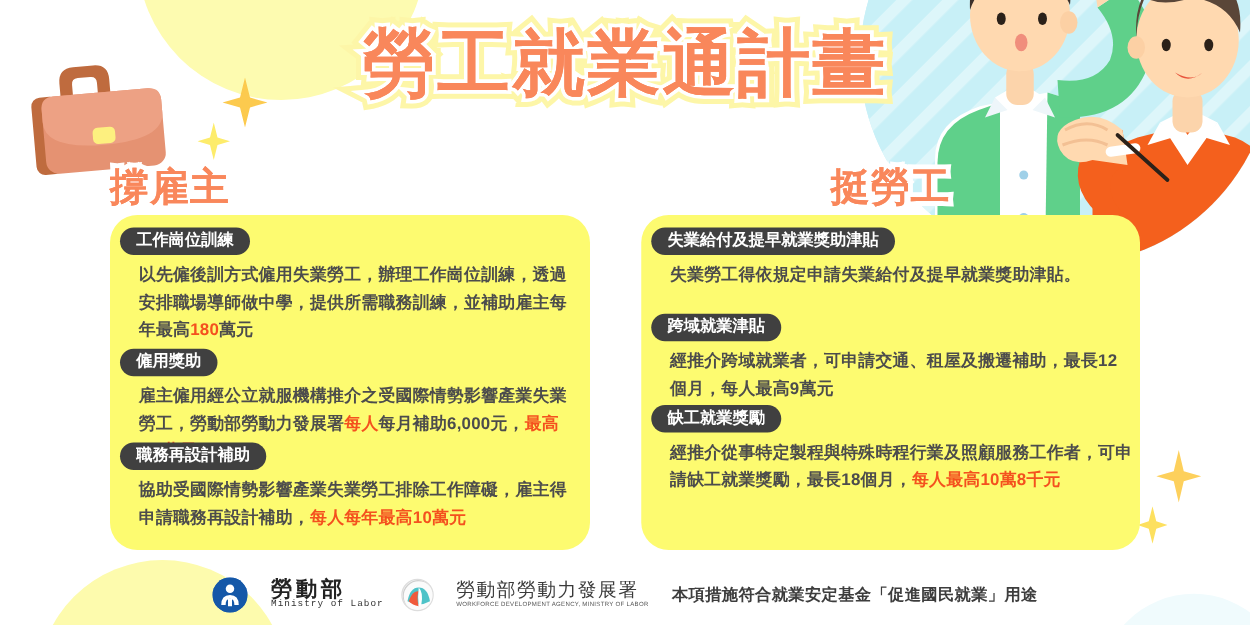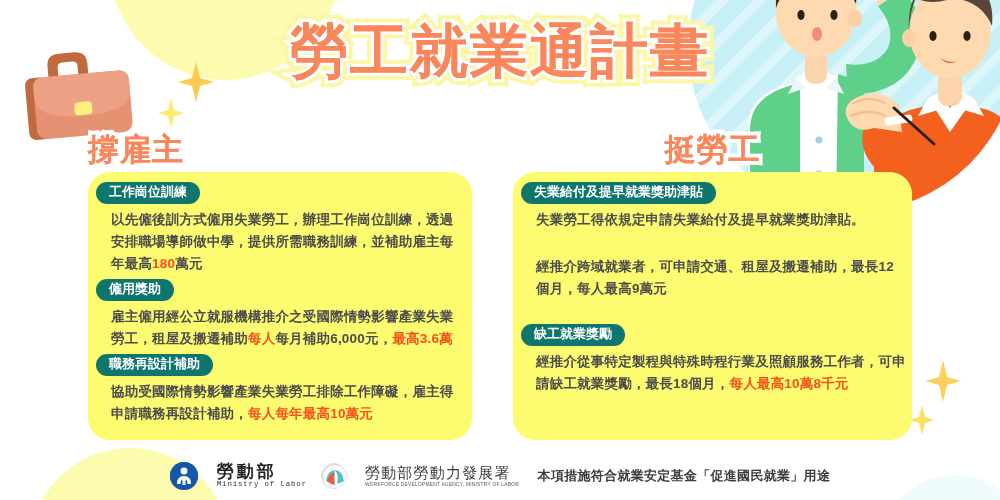--- a/index.html
+++ b/index.html
@@ -76,21 +76,21 @@
     font-size:31px; font-weight:bold; line-height:1;
     color:#f9875b; letter-spacing:1px;
   }
   .head-left  { left:88px;  width:384px; text-align:left; }
   .head-right { left:513px; width:399px; text-align:center; }
 
   
   .card { position:absolute; z-index:4; }
   .pill {
     display:inline-block;
-    background:#0f766e; color:#ffffff;
+    background:#404040; color:#ffffff;
     font-size:13px; font-weight:bold;
     padding:3px 13px 4px 13px;
     border-radius:12px;
     line-height:1.15;
     white-space:nowrap;
   }
   .body-text {
     margin-top:5px;
     padding-left:15px;
     font-size:13.5px;
@@ -240,21 +240,21 @@
   <div class="card" style="left:96px; top:182px; width:370px;">
     <span class="pill">工作崗位訓練</span>
     <div class="body-text">
       <span>以先僱後訓方式僱用失業勞工，辦理工作崗位訓練，透過安排職場導師做中學，提供所需職務訓練，並補助雇主每年最高</span><span class="hl">180</span><span>萬元</span>
     </div>
   </div>
 
   <div class="card" style="left:96px; top:259px; width:370px;margin-top:20px;">
     <span class="pill">僱用獎助</span>
     <div class="body-text">
-      <span>雇主僱用經公立就服機構推介之受國際情勢影響產業失業勞工，租屋及搬遷補助</span><span class="hl">每人</span><span>每月補助6,000元，</span><span class="hl">最高3.6萬元</span>
+      <span>雇主僱用經公立就服機構推介之受國際情勢影響產業失業勞工，勞動部勞動力發展署</span><span class="hl">每人</span><span>每月補助6,000元，</span><span class="hl">最高3.6萬元</span>
     </div>
   </div>
 
   <div class="card" style="left:96px; top:354px; width:370px;">
     <span class="pill">職務再設計補助</span>
     <div class="body-text">
       <span>協助受國際情勢影響產業失業勞工排除工作障礙，雇主得申請職務再設計補助，</span><span class="hl">每人每年最高10萬元</span>
     </div>
   </div>
 
@@ -263,20 +263,21 @@
   <div class="col-head-fill head-right">挺勞工</div>
 
   <div class="card" style="left:521px; top:182px; width:385px;">
     <span class="pill">失業給付及提早就業獎助津貼</span>
     <div class="body-text">
       <span>失業勞工得依規定申請失業給付及提早就業獎助津貼。</span>
     </div>
   </div>
 
   <div class="card" style="left:521px; top:251px; width:385px;">
+    <span class="pill">跨域就業津貼</span>
     <div class="body-text">
       <span>經推介跨域就業者，可申請交通、租屋及搬遷補助，最長12個月，每人最高9萬元</span>
     </div>
   </div>
 
   <div class="card" style="left:521px; top:324px; width:385px;">
     <span class="pill">缺工就業獎勵</span>
     <div class="body-text">
       <span>經推介從事特定製程與特殊時程行業及照顧服務工作者，可申請缺工就業獎勵，最長18個月，</span><span class="hl">每人最高10萬8千元</span>
     </div>

